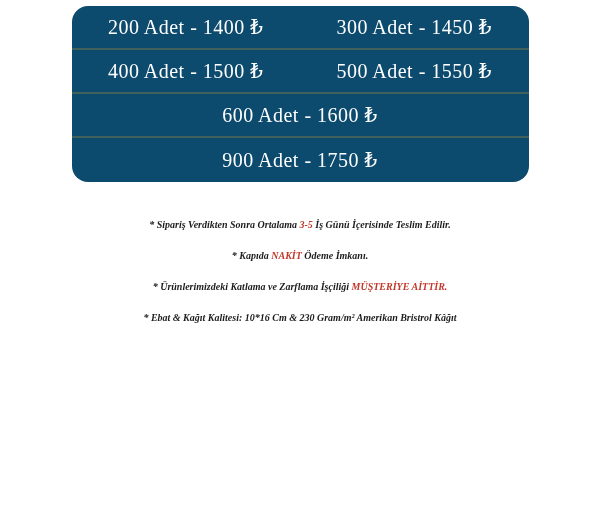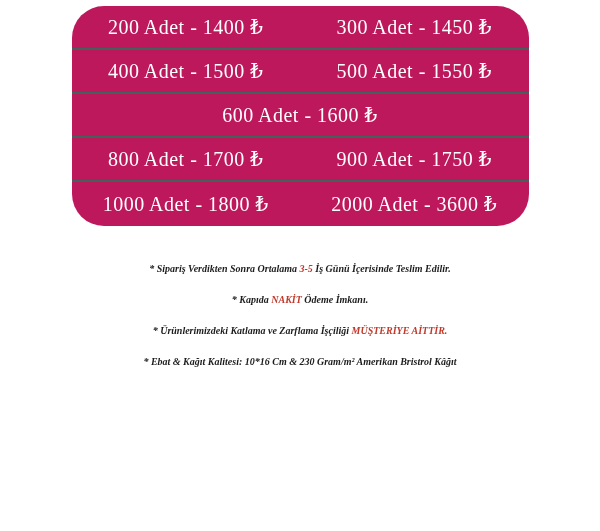--- a/index.html
+++ b/index.html
@@ -8,23 +8,23 @@
     width: 600px;
     height: 531px;
     background: #ffffff;
     overflow: hidden;
     font-family: "Liberation Serif", "DejaVu Serif", serif;
   }
   
   .price-table {
     margin: 6px auto 0 auto;
     width: 457px;
-    border-radius: 32px;
+    border-radius: 16px;
     overflow: hidden;
-    background: #be185d;
+    background: #0c4a6e;
   }
   .price-row {
     box-sizing: border-box;
     height: 44px;
     display: flex;
     border-bottom: 2px solid #42615a;
   }
   .price-row:last-child { border-bottom: none; }
   .price-cell {
     flex: 1;
@@ -71,26 +71,21 @@
       <div class="price-cell">300 Adet - 1450 ₺</div>
     </div>
     <div class="price-row">
       <div class="price-cell">400 Adet - 1500 ₺</div>
       <div class="price-cell">500 Adet - 1550 ₺</div>
     </div>
     <div class="price-row">
       <div class="price-cell">600 Adet - 1600 ₺</div>
     </div>
     <div class="price-row">
-      <div class="price-cell">800 Adet - 1700 ₺</div>
       <div class="price-cell">900 Adet - 1750 ₺</div>
-    </div>
-    <div class="price-row">
-      <div class="price-cell">1000 Adet - 1800 ₺</div>
-      <div class="price-cell">2000 Adet - 3600 ₺</div>
     </div>
   </div>
 
   <div class="notes">
     <div class="note-line"><span>* Sipariş Verdikten Sonra Ortalama </span><span class="hl-red">3-5</span><span> İş Günü İçerisinde Teslim Edilir.</span></div>
     <div class="note-line"><span>* Kapıda </span><span class="hl-red">NAKİT</span><span> Ödeme İmkanı.</span></div>
     <div class="note-line"><span>* Ürünlerimizdeki Katlama ve Zarflama İşçiliği </span><span class="hl-red">MÜŞTERİYE AİTTİR.</span></div>
     <div class="note-line">* Ebat &amp; Kağıt Kalitesi: 10*16 Cm &amp; 230 Gram/m² Amerikan Bristrol Kâğıt</div>
   </div>
 

